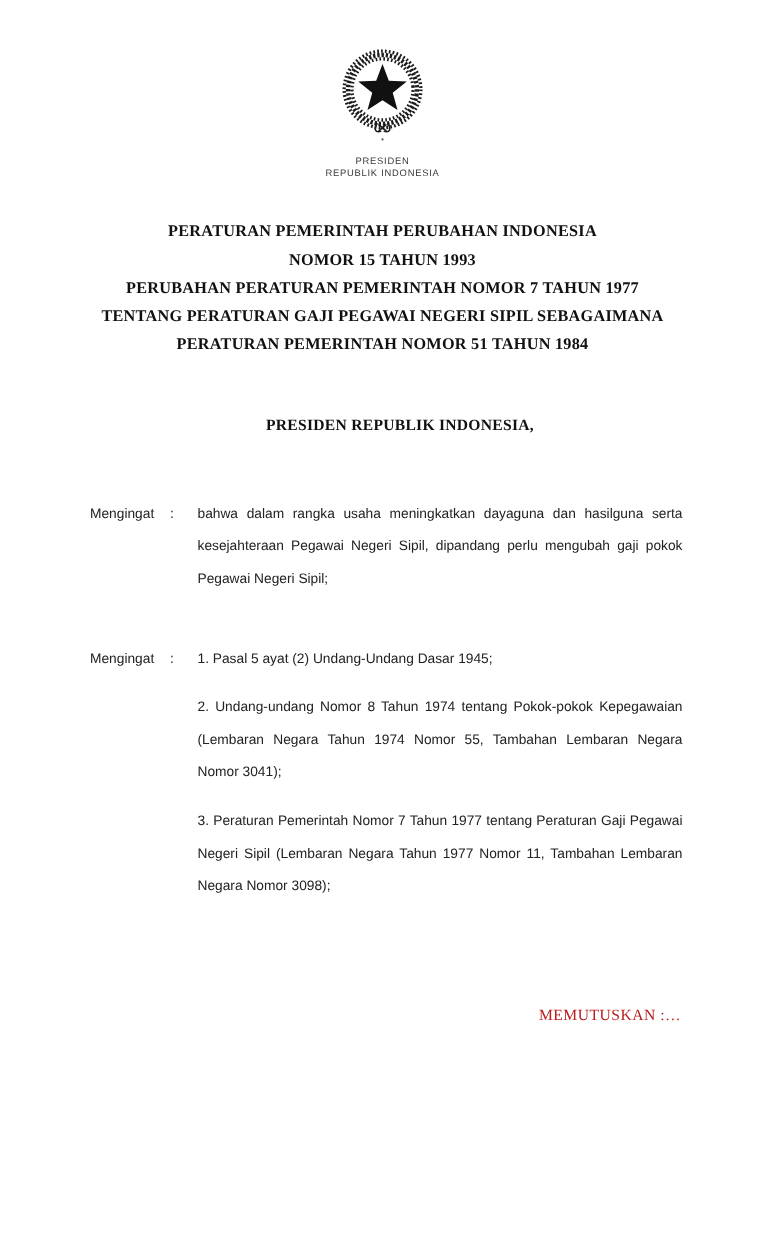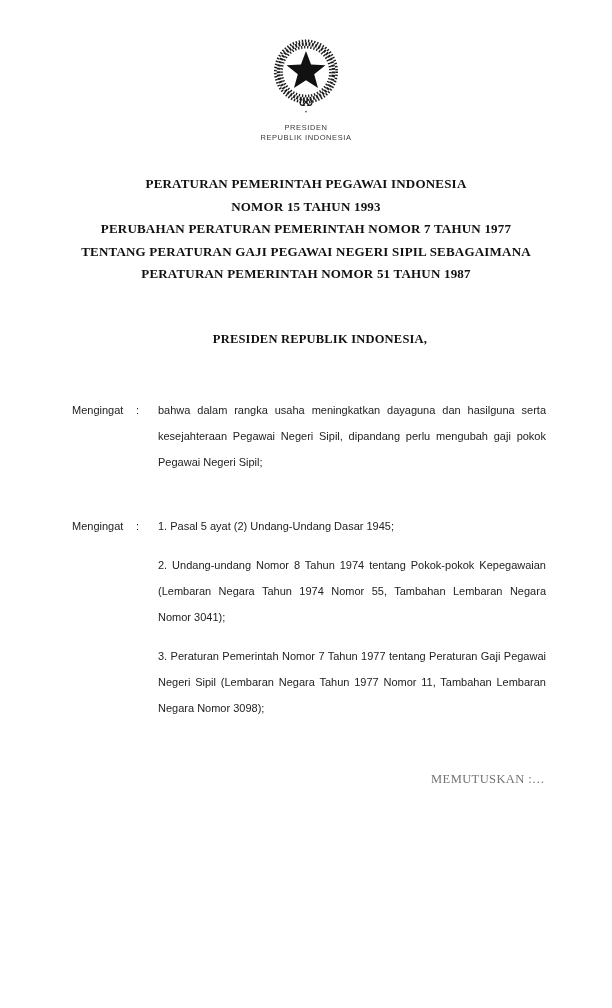--- a/index.html
+++ b/index.html
@@ -65,27 +65,27 @@
   .clause-sep   { width: 22px; flex: none; }
   .clause-body  { width: 388px; flex: none; }
   .clause-body p {
     text-align: justify;
     text-justify: inter-word;
   }
   .clause-body p.item { margin-bottom: 13px; }
   .clause-body p.item:last-child { margin-bottom: 0; }
   
   .decision {
-    margin-top: 50px;
+    margin-top: 82px;
     padding-right: 67px;
     text-align: right;
     font-family: "Liberation Serif", "DejaVu Serif", serif;
     font-size: 12.5px;
     line-height: 16px;
-    color: #737373;
+    color: #b91c1c;
     letter-spacing: 0.4px;
   }
 </style>
 </head>
 <body>
 
 <div class="page">
 
   <div class="letterhead">
     <span class="emblem-wrap">
@@ -105,25 +105,25 @@
           <path d="M46.5,77.5 L53.5,71.5 M46.5,71.5 L53.5,77.5"></path>
         </g>
         <circle cx="50" cy="85" r="1" fill="#555555"></circle>
       </svg>
     </span>
     <div class="org-line first">PRESIDEN</div>
     <div class="org-line">REPUBLIK INDONESIA</div>
   </div>
 
   <div class="title-block">
-    <div>PERATURAN PEMERINTAH PEGAWAI INDONESIA</div>
+    <div>PERATURAN PEMERINTAH PERUBAHAN INDONESIA</div>
     <div>NOMOR 15 TAHUN 1993</div>
     <div>PERUBAHAN PERATURAN PEMERINTAH NOMOR 7 TAHUN 1977</div>
     <div>TENTANG PERATURAN GAJI PEGAWAI NEGERI SIPIL SEBAGAIMANA</div>
-    <div>PERATURAN PEMERINTAH NOMOR 51 TAHUN 1987</div>
+    <div>PERATURAN PEMERINTAH NOMOR 51 TAHUN 1984</div>
   </div>
 
   <div class="salutation">PRESIDEN REPUBLIK INDONESIA,</div>
 
   <div class="clause menimbang">
     <div class="clause-label">Mengingat</div>
     <div class="clause-sep">:</div>
     <div class="clause-body">
       <p>bahwa dalam rangka usaha meningkatkan dayaguna dan hasilguna serta kesejahteraan Pegawai Negeri Sipil, dipandang perlu mengubah gaji pokok Pegawai Negeri Sipil;</p>
     </div>

